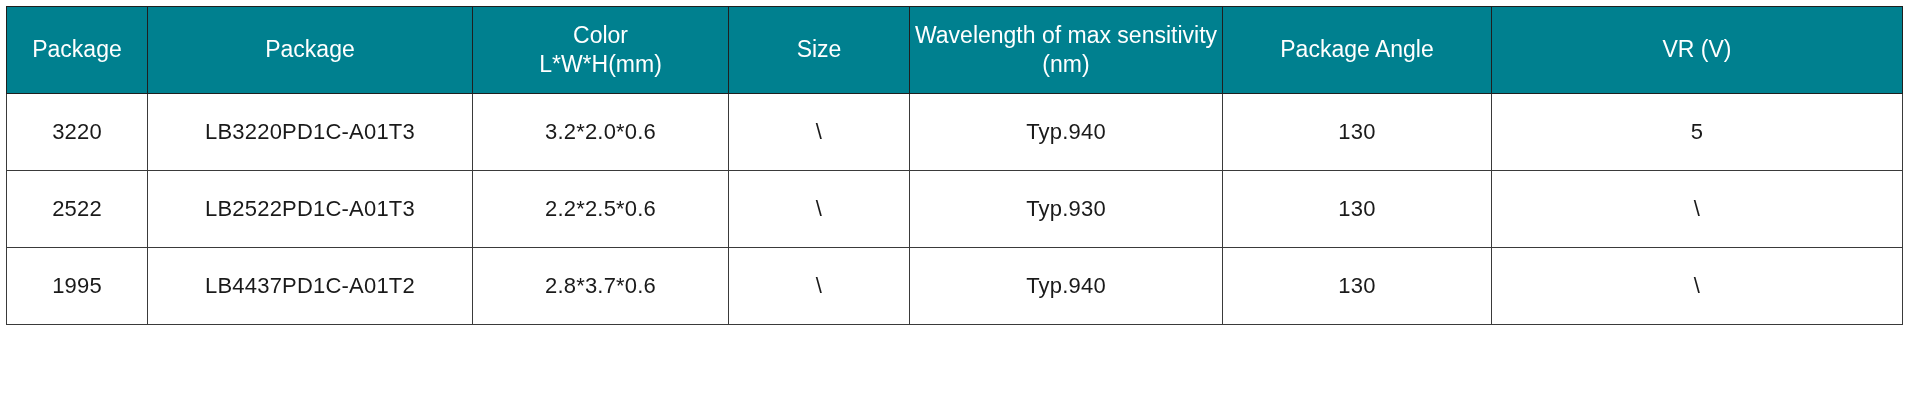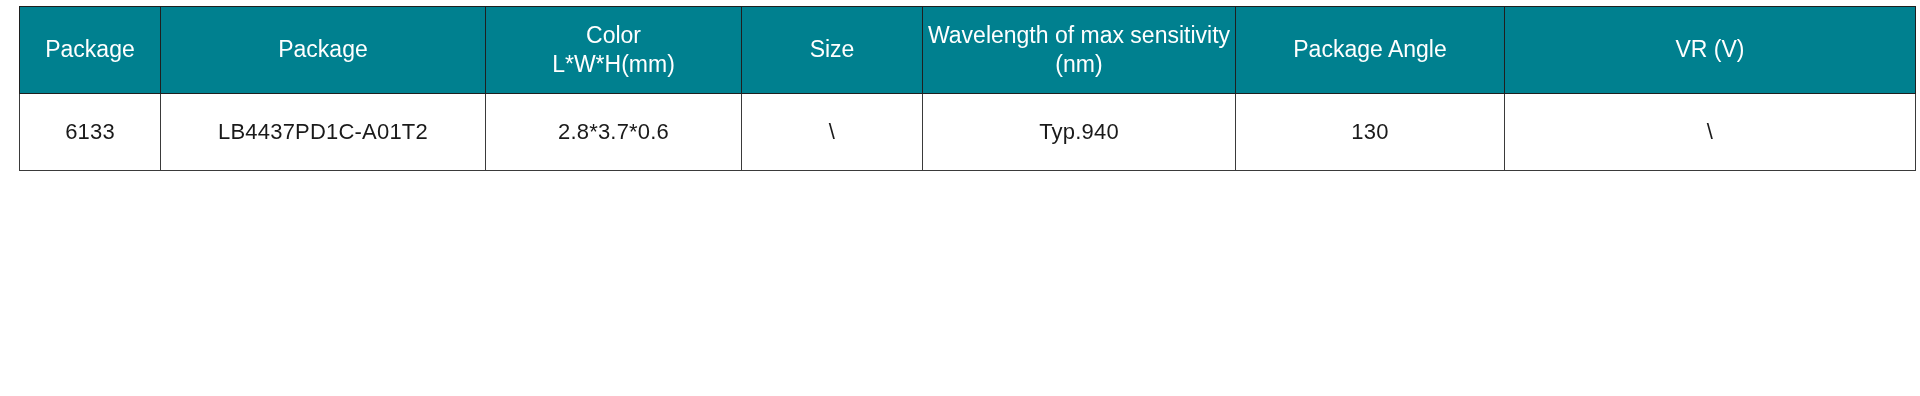--- a/index.html
+++ b/index.html
@@ -15,21 +15,21 @@
     overflow: hidden;
   }
   .sheet {
     position: relative;
     width: 1920px;
     height: 396px;
     background: #ffffff;
   }
   table.spec-table {
     position: absolute;
-    left: 19px;
+    left: 6px;
     top: 6px;
     width: 1896px;
     border-collapse: collapse;
     table-layout: fixed;
     background: #ffffff;
   }
   table.spec-table th,
   table.spec-table td {
     border: 1.6px solid #3a3a3a;
     text-align: center;
@@ -105,21 +105,39 @@
           <span class="hdr-line">Package Angle</span>
         </th>
         <th>
           <span class="hdr-line">VR (V)</span>
         </th>
       </tr>
     </thead>
 
     <tbody>
       <tr>
-        <td>6133</td>
+        <td>3220</td>
+        <td>LB3220PD1C-A01T3</td>
+        <td>3.2*2.0*0.6</td>
+        <td class="cell-slash">\</td>
+        <td>Typ.940</td>
+        <td>130</td>
+        <td class="cell-slash">5</td>
+      </tr>
+      <tr>
+        <td>2522</td>
+        <td>LB2522PD1C-A01T3</td>
+        <td>2.2*2.5*0.6</td>
+        <td class="cell-slash">\</td>
+        <td>Typ.930</td>
+        <td>130</td>
+        <td class="cell-slash">\</td>
+      </tr>
+      <tr>
+        <td>1995</td>
         <td>LB4437PD1C-A01T2</td>
         <td>2.8*3.7*0.6</td>
         <td class="cell-slash">\</td>
         <td>Typ.940</td>
         <td>130</td>
         <td class="cell-slash">\</td>
       </tr>
     </tbody>
   </table>
 

